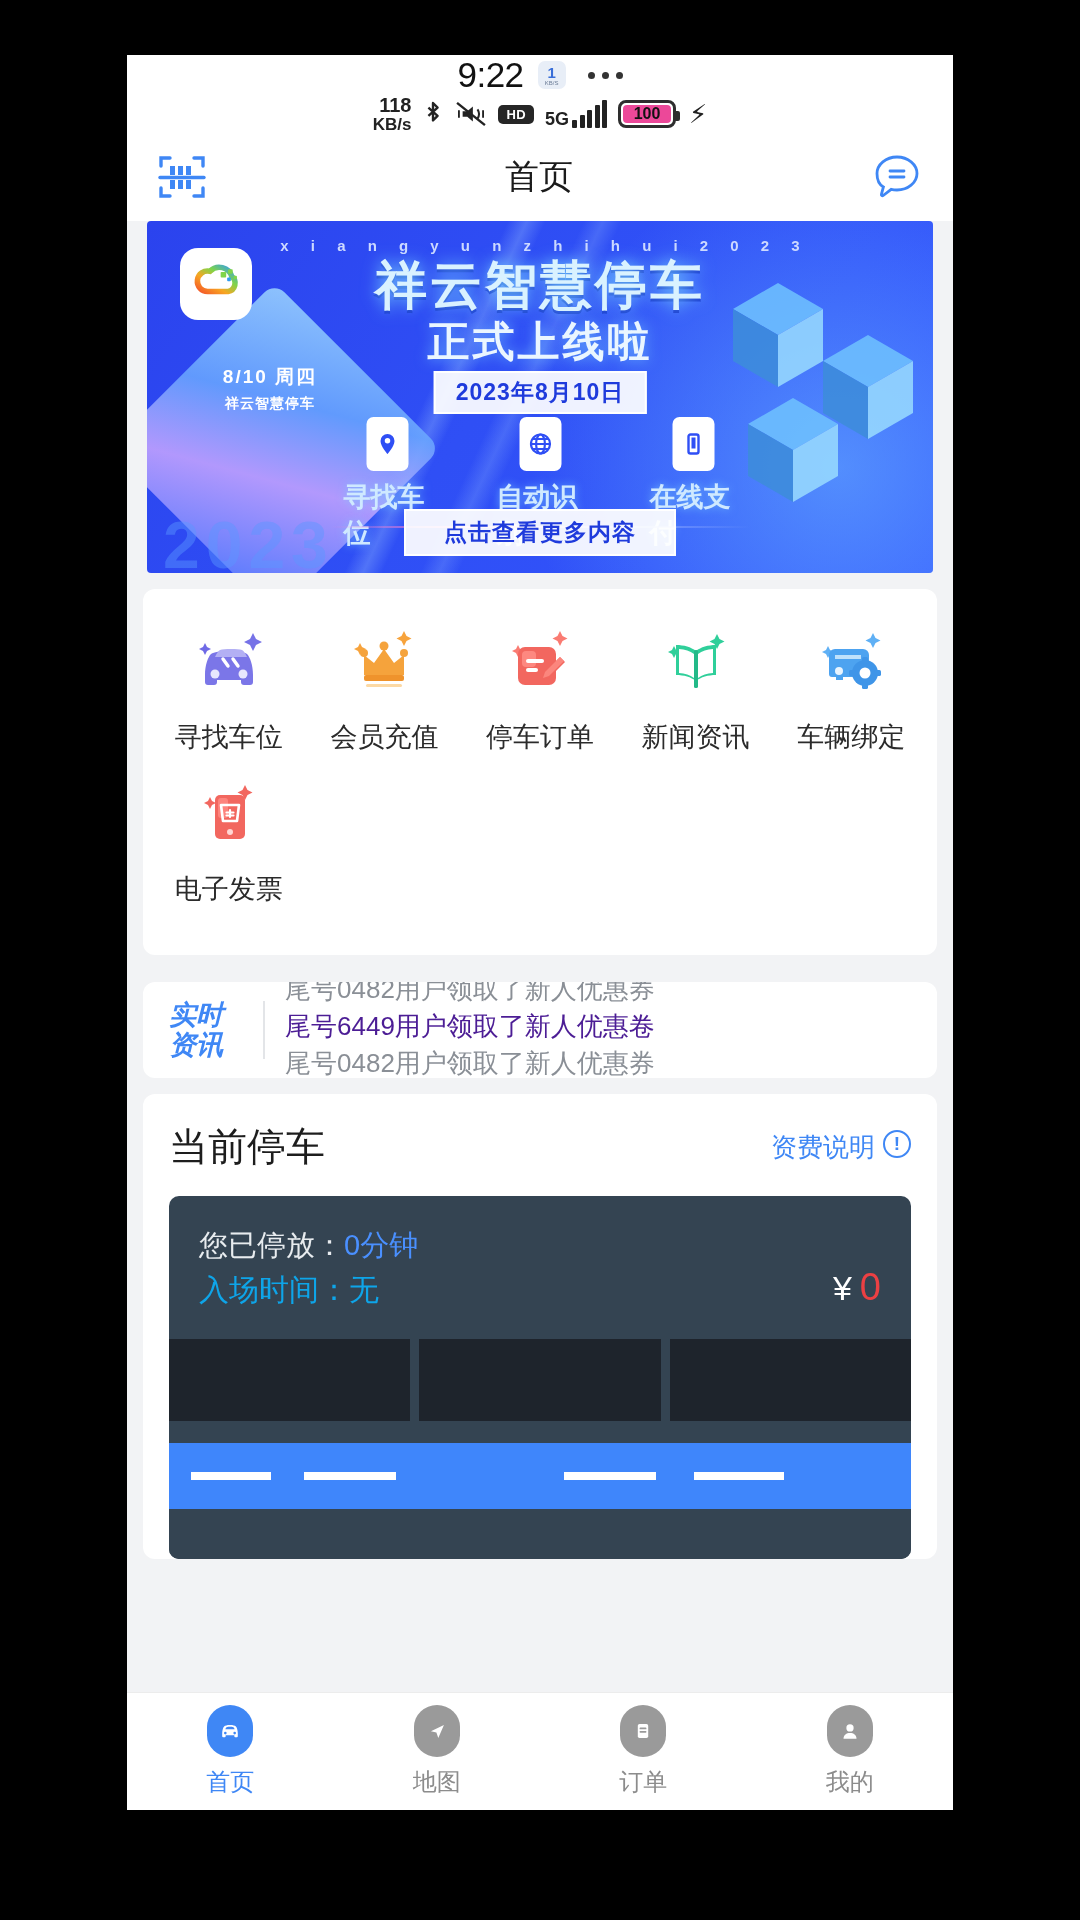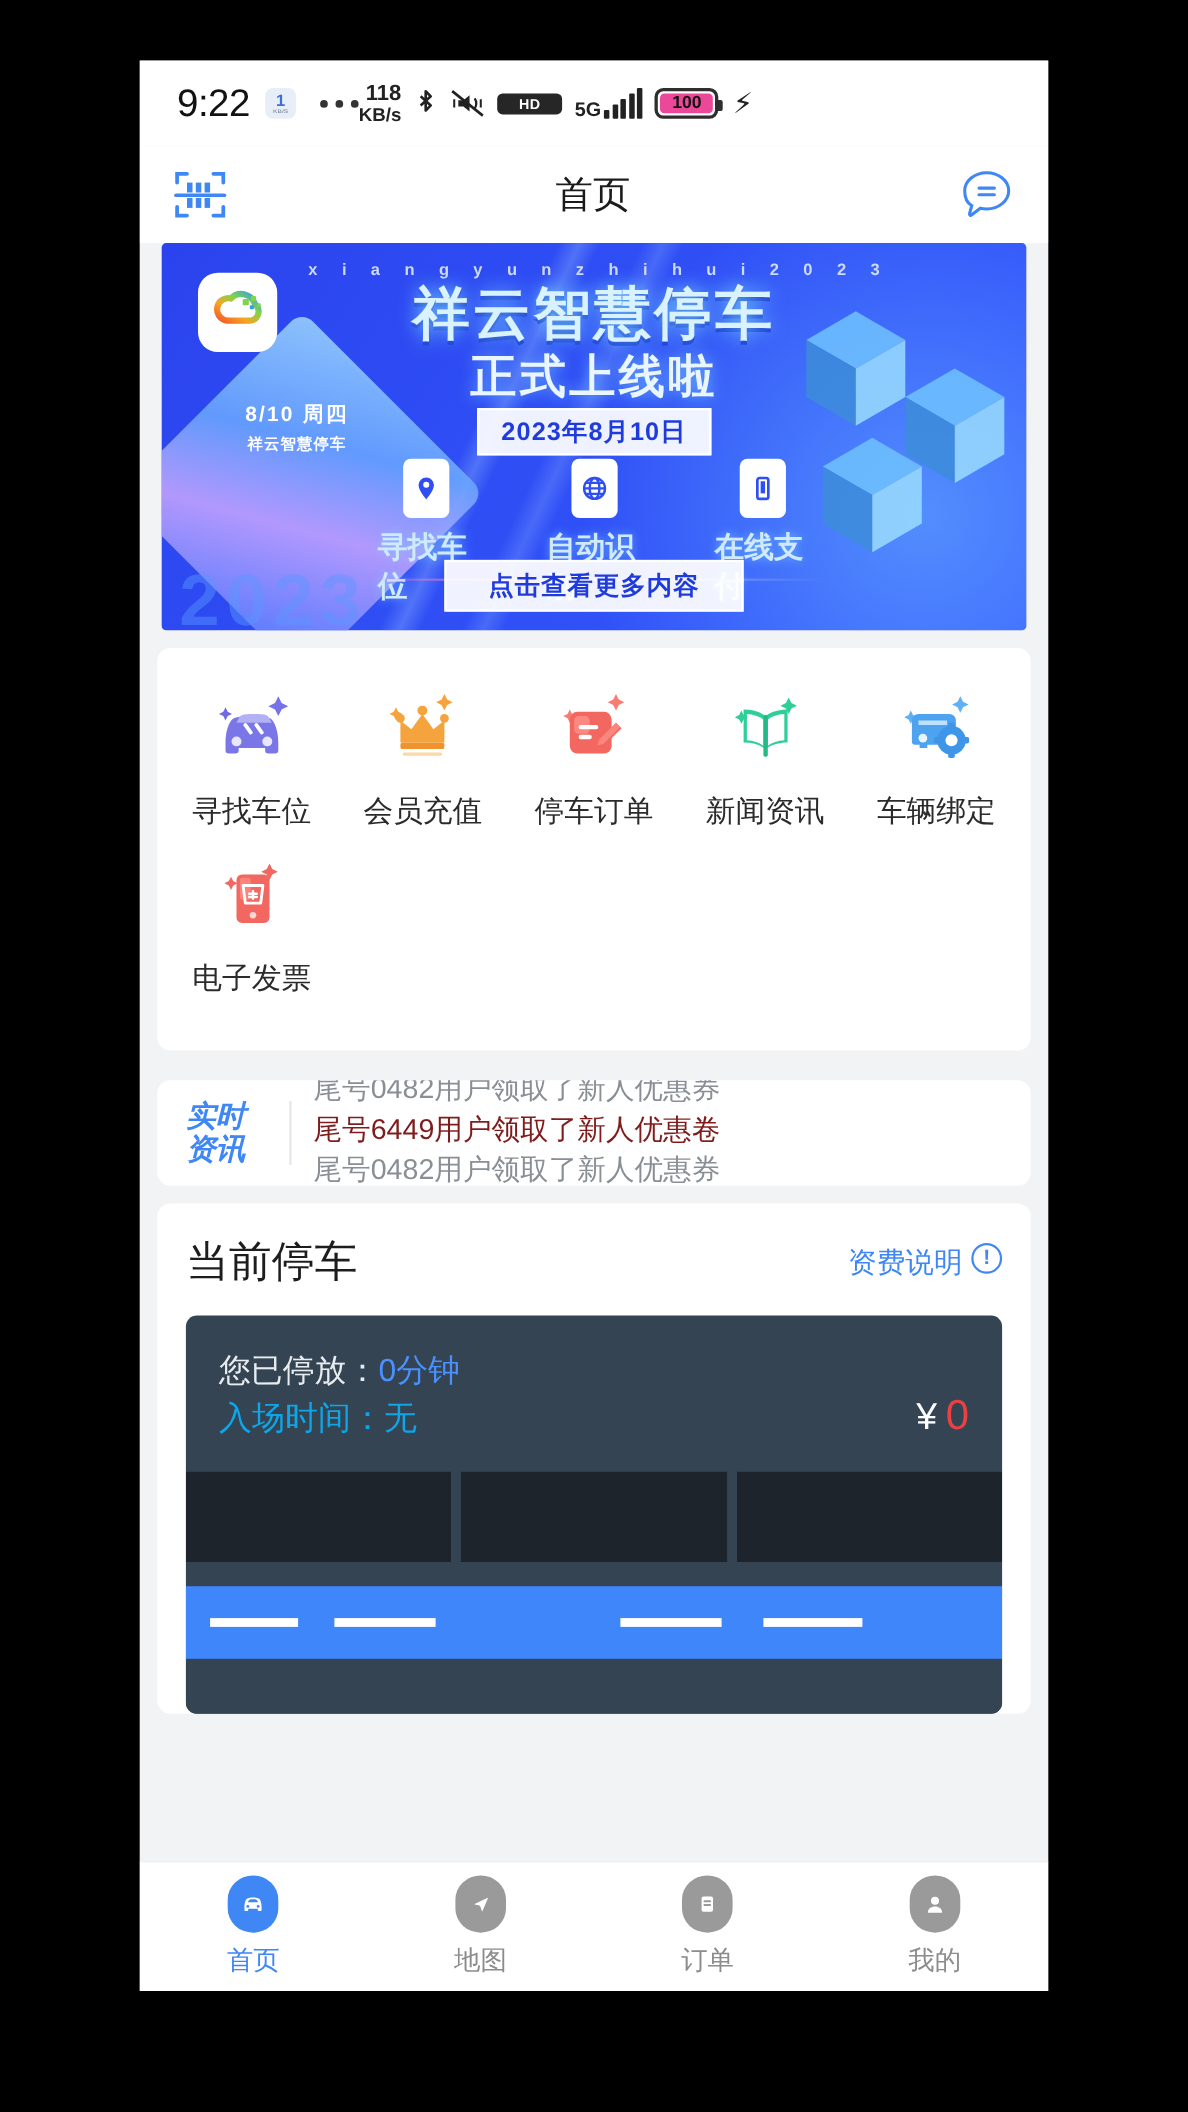--- a/index.html
+++ b/index.html
@@ -10,21 +10,21 @@
   }
   #phone{
     position:absolute; left:127px; top:55px;
     width:826px; height:1755px;
     background:#f2f3f5; overflow:hidden;
   }
 
   
   .statusbar{
     height:78px; background:#fff; display:flex; align-items:center;
-    padding:0 34px; justify-content:flex-start;
+    padding:0 34px; justify-content:space-between;flex-direction:column;
   }
   .sb-left{ display:flex; align-items:center; gap:14px; }
   .sb-time{ font-size:35px; font-weight:500; color:#111; letter-spacing:-.5px; }
   .sb-badge{
     width:28px;height:28px;border-radius:7px;background:#e8eef7;
     display:flex;flex-direction:column;align-items:center;justify-content:center;
     line-height:1;
   }
   .sb-badge .b1{ font-size:15px;color:#3a6fd8;font-weight:700; }
   .sb-badge .b2{ font-size:6px;color:#6b7c96;transform:scaleY(.8); }
@@ -32,21 +32,21 @@
   .sb-dots i{ width:7px;height:7px;border-radius:50%;background:#333;display:block; }
 
   .sb-right{ display:flex; align-items:center; gap:11px; }
   .kbs{ display:flex;flex-direction:column;align-items:flex-end;line-height:1.03;color:#222; }
   .kbs .n{ font-size:20px;font-weight:700; }
   .kbs .u{ font-size:17px;font-weight:700; }
   .icon-bt{ width:22px;height:28px; }
   .icon-mute{ width:32px;height:26px; }
   .hd-chip{
     background:#262626;color:#fff;font-size:13px;font-weight:700;
-    border-radius:5px;padding:2px 20px;letter-spacing:.4px;
+    border-radius:5px;padding:2px 8px;letter-spacing:.4px;
   }
   .sig{ display:flex;align-items:flex-end;gap:2px; }
   .sig .g5{ font-size:18px;font-weight:700;color:#222;margin-right:1px;line-height:1;
             display:flex;flex-direction:column;align-items:center; }
   .sig .bars{ display:flex;align-items:flex-end;gap:2.5px; }
   .sig .bars b{ width:5px;background:#222;display:block;border-radius:1px; }
   .batt{
     width:58px;height:28px;border:3px solid #2e2e2e;border-radius:8px;
     position:relative;display:flex;align-items:center;padding:2px;
   }
@@ -147,21 +147,21 @@
           display:flex;align-items:center;justify-content:center; }
   .glabel{ font-size:27px;color:#2b2b2b; }
 
   
   .ticker{ display:flex;align-items:center;padding:14px 26px;height:96px;overflow:hidden;margin-top:27px; }
   .tk-tag{ font-size:27px;font-weight:700;color:#3f87f5;line-height:1.12;
            font-style:italic;width:74px;flex:0 0 74px; }
   .tk-div{ width:2px;height:58px;background:#e3e5e8;margin:0 20px; }
   .tk-list{ flex:1;overflow:hidden;height:110px;position:relative;margin-top:-8px; }
   .tk-list div{ height:37px;line-height:37px;font-size:26px;color:#8a8f96;white-space:nowrap; }
-  .tk-list div.cur{ color:#7f1d1d; }
+  .tk-list div.cur{ color:#4c1d95; }
 
   
   .cp-head{ display:flex;align-items:center;justify-content:space-between;
             padding:26px 26px 6px; }
   .cp-title{ font-size:39px;color:#1d1d1d; }
   .cp-fee{ display:flex;align-items:flex-start;gap:8px;font-size:26px;color:#3f87f5; }
   .cp-fee .info{
     width:28px;height:28px;border:2px solid #3f87f5;border-radius:50%;
     font-size:19px;line-height:24px;text-align:center;font-weight:700;color:#3f87f5;
   }

